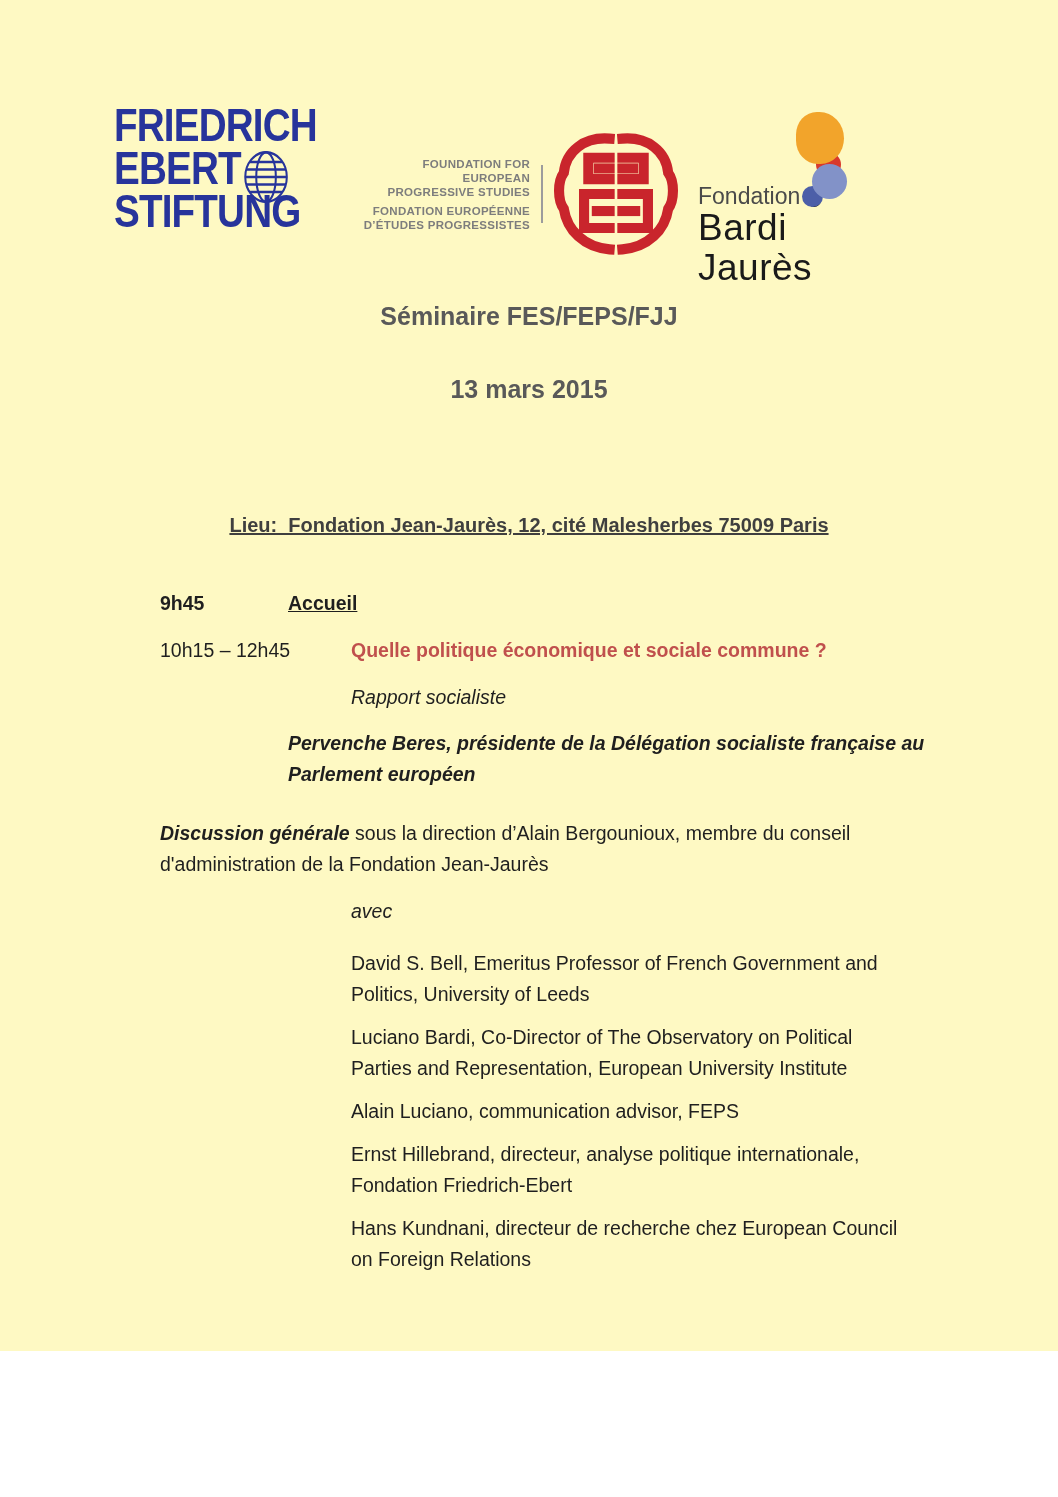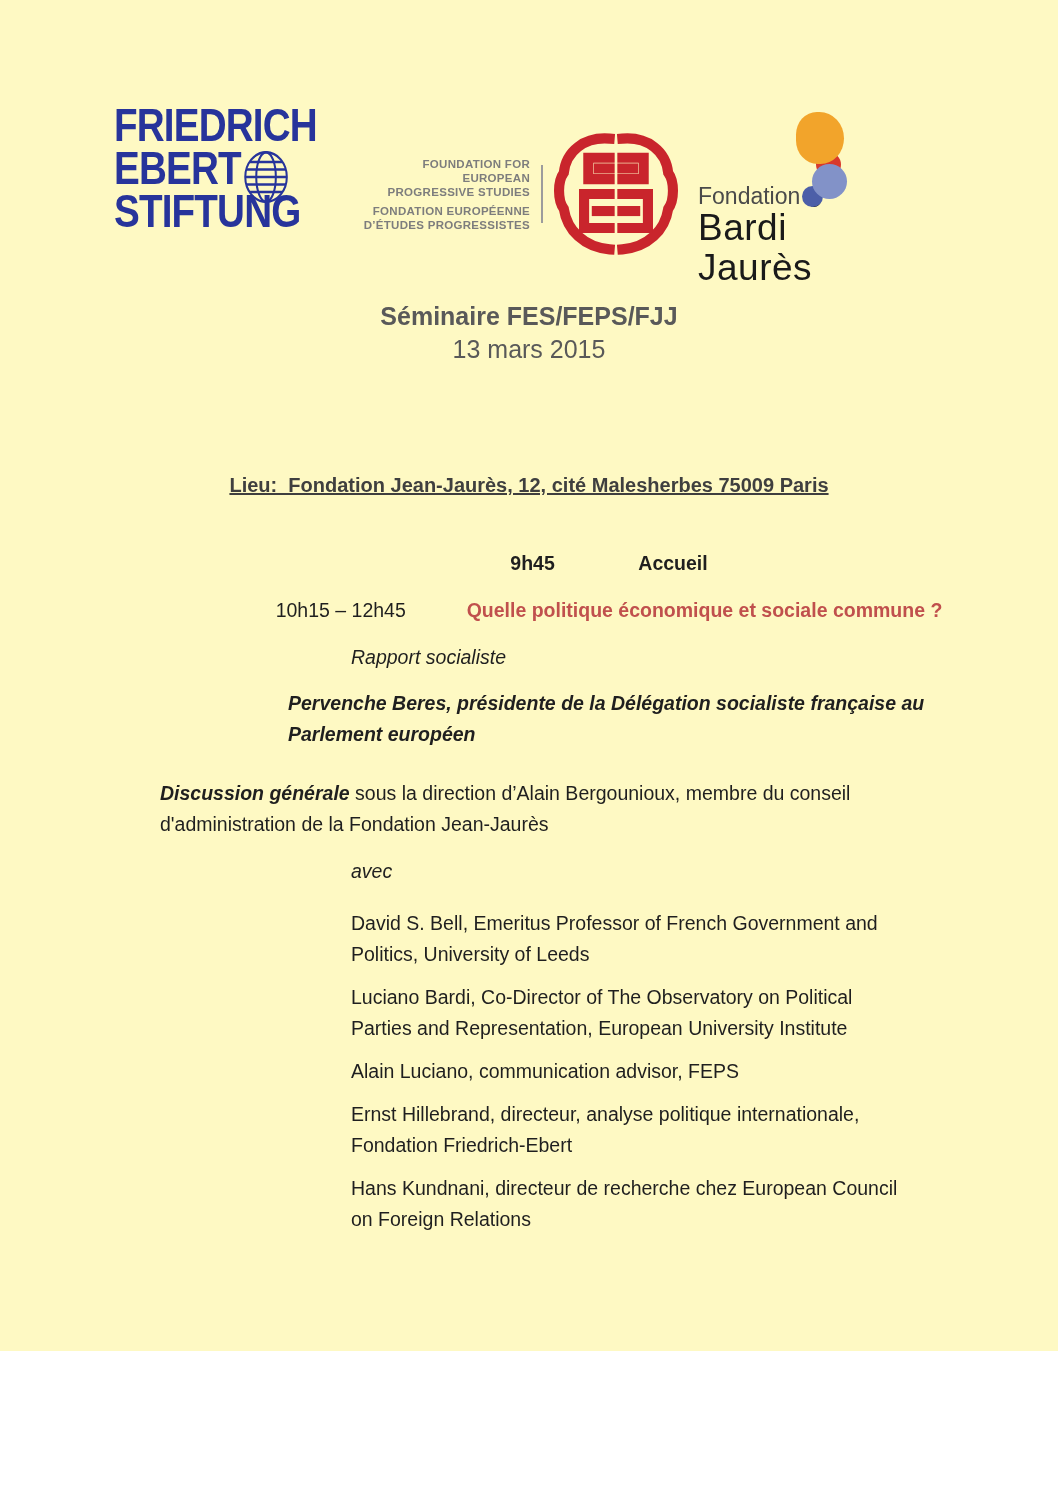--- a/index.html
+++ b/index.html
@@ -45,34 +45,34 @@
     margin-top:74px; display:flex; align-items:center; gap:7px;
     color:#4a4a4a; font-size:23px; line-height:24px;
   }
   .fjj-dot { width:14px; height:14px; border-radius:50%; background:#121212; margin-top:7px; }
   .fjj-name { font-size:37px; line-height:40px; color:#1a1a1a; letter-spacing:0.5px; }
 
   
   .title-block { margin-top:40px; text-align:center; }
   .subtitle { font-size:25px; line-height:33px; font-weight:bold; color:#595959; }
   .main-title { font-size:35px; line-height:46px; font-weight:bold; color:#c00000; }
-  .date { font-size:25px; line-height:33px; font-weight:normal; color:#595959; }
+  .date { font-size:25px; line-height:33px; font-weight:bold; color:#595959;margin-top:40px; }
 
   .venue {
     margin-top:106px; text-align:center;
     font-size:20px; line-height:26px; font-weight:bold; color:#3f3f3f;
     text-decoration:underline; white-space:pre;
   }
 
   
   .body { margin:50px 0 0 160px; font-size:19.5px; line-height:31px; }
-  .row { display:flex; margin-bottom:16px;justify-content:center; }
+  .row { display:flex; margin-bottom:16px; }
   .time-1 { width:128px; font-weight:bold; flex:0 0 auto; }
   .time-2 { width:191px; flex:0 0 auto; }
-  .opening-label { font-weight:bold; }
+  .opening-label { font-weight:bold;text-decoration:underline; }
   .session-title { font-weight:bold; color:#c0504d; }
   .rapport { margin-left:191px; margin-bottom:15px; font-style:italic; }
   .rapporteur {
     margin-left:128px; margin-bottom:28px; max-width:640px;
     font-weight:bold; font-style:italic; white-space:pre-line;
   }
   .discussion { max-width:730px; margin-bottom:16px; white-space:pre-line; }
   .discussion .lead { font-weight:bold; font-style:italic; }
   .avec { margin-left:191px; margin-bottom:21px; font-style:italic; }
   .speaker { margin-left:191px; margin-bottom:12px; max-width:600px; white-space:pre-line; }

